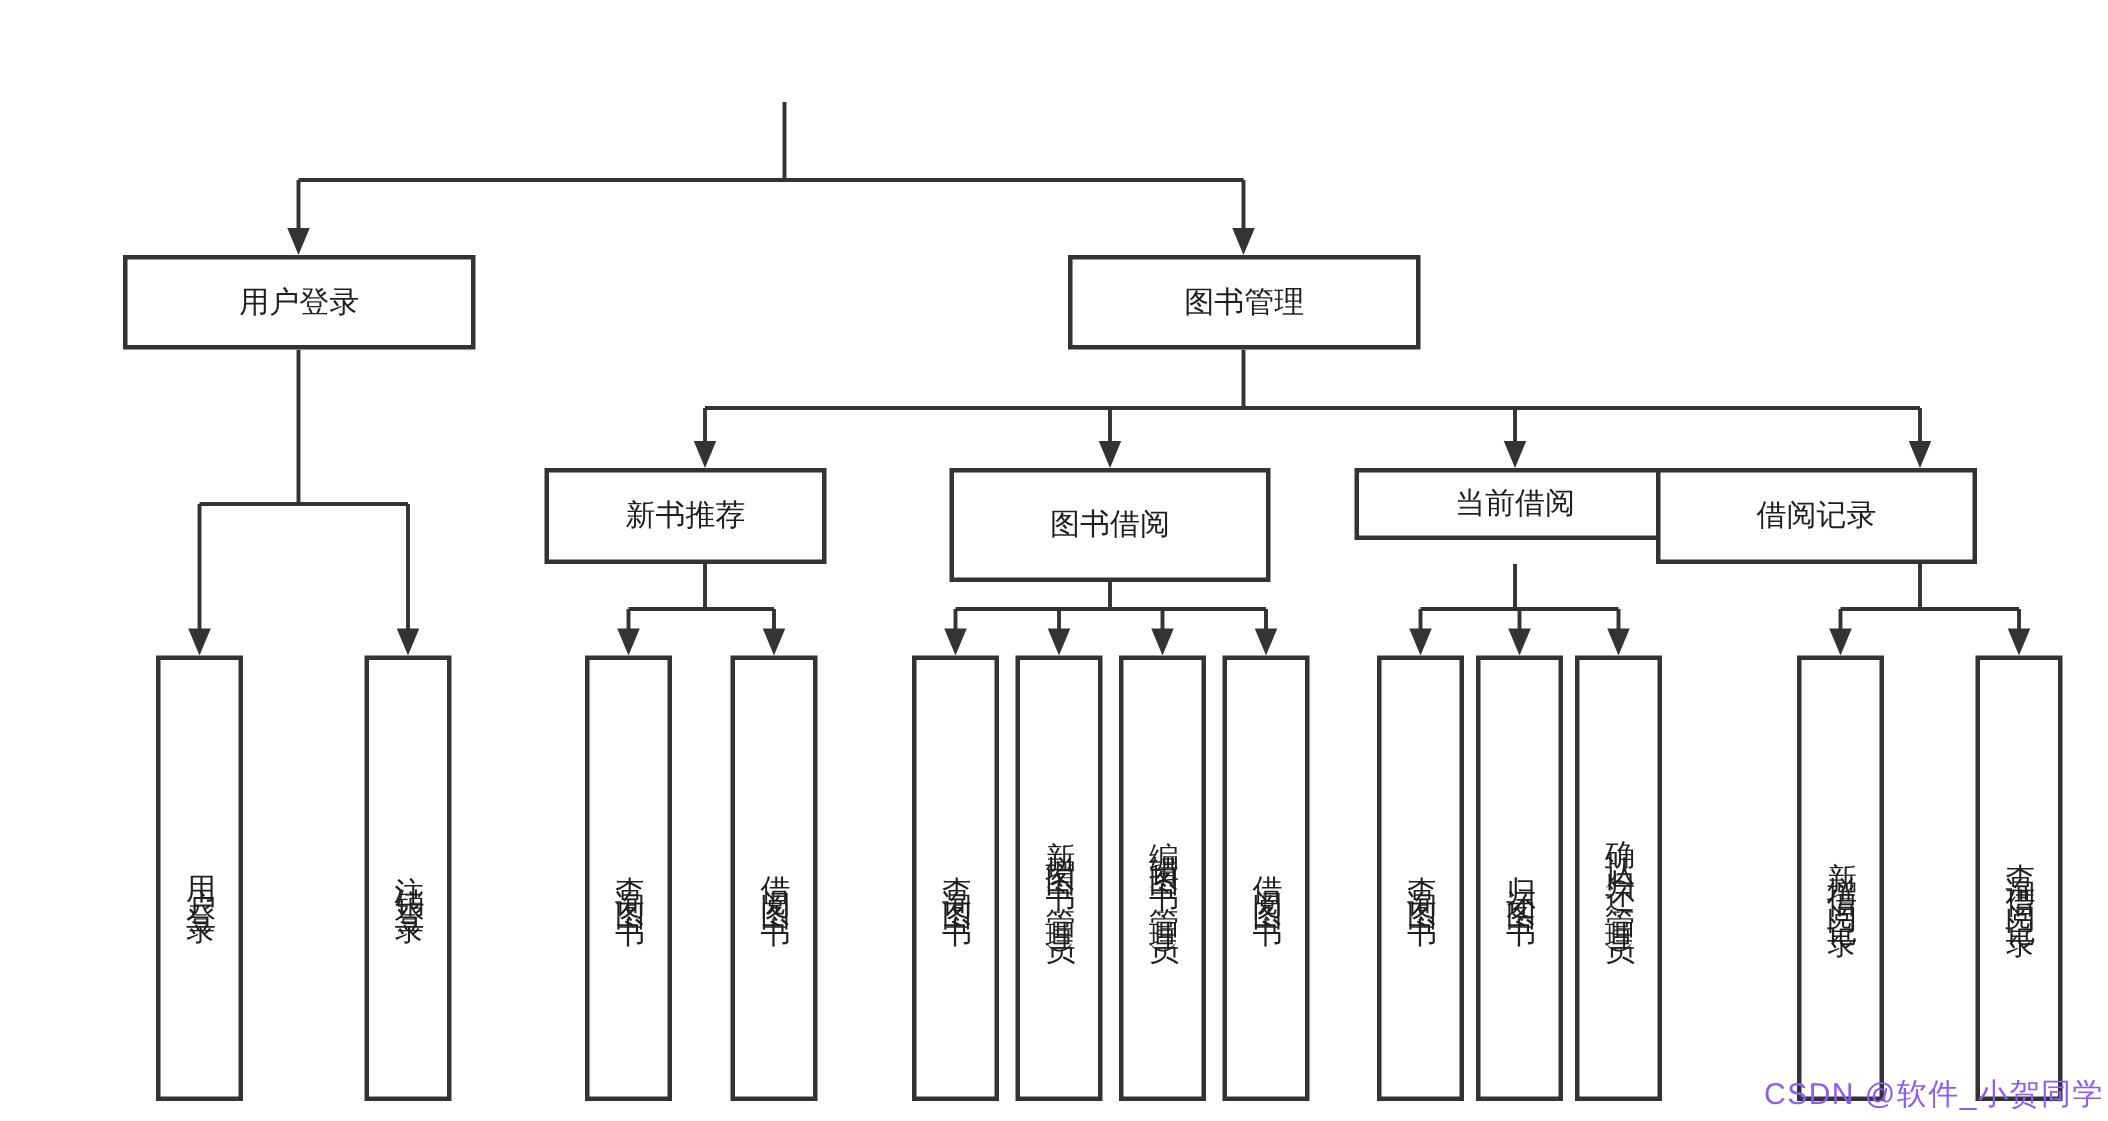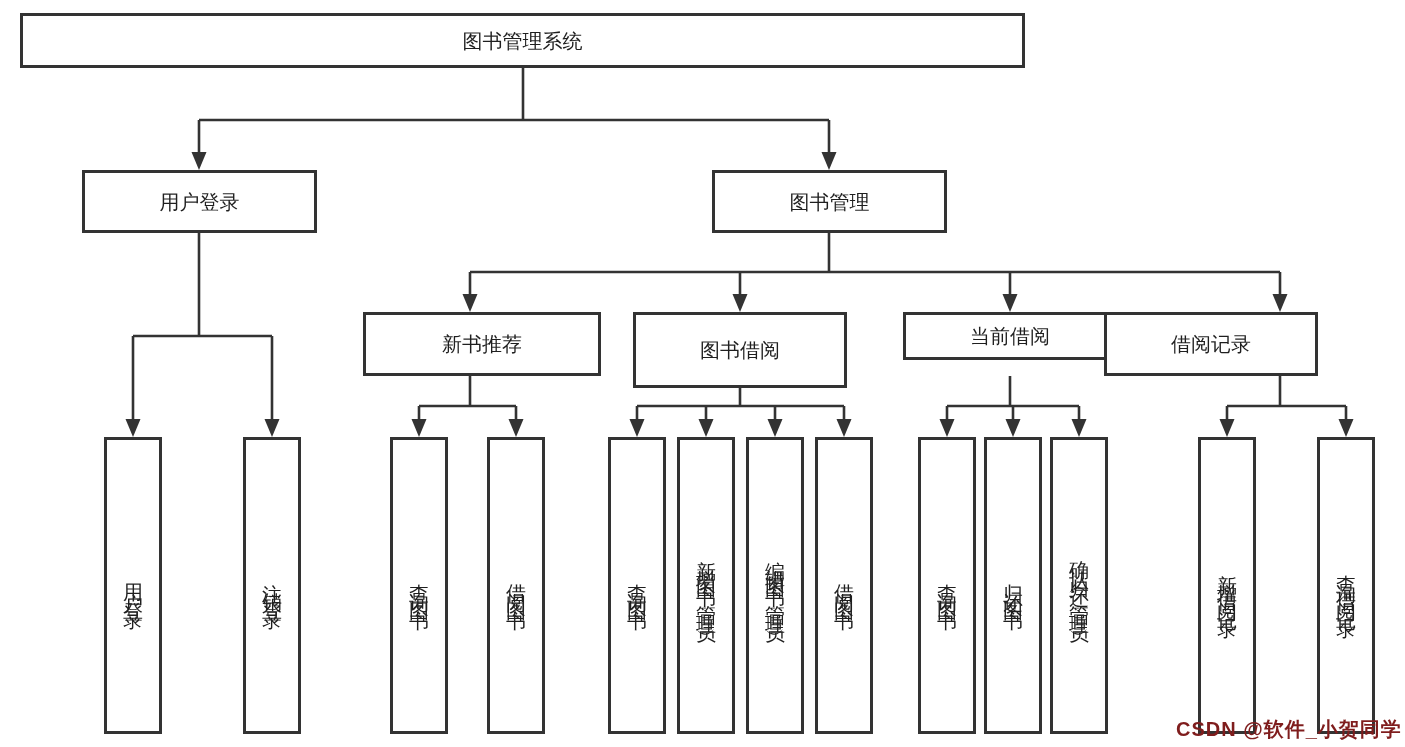--- a/index.html
+++ b/index.html
@@ -40,24 +40,23 @@
     text-orientation: mixed;
     letter-spacing: 9px;
     line-height: 1.15;
     white-space: nowrap;
   }
   .watermark {
     position: absolute;
     left: 1176px;
     top: 716px;
     font-size: 20px;
-    color: #7f1d1d;
+    color: #8b5cf6;
     letter-spacing: 1px;
     white-space: nowrap;
-    font-weight: bold;
   }
 </style>
 </head>
 <body>
 
 <div id="stage">
 
   <svg id="connectors" viewBox="0 0 1405 747" xmlns="http://www.w3.org/2000/svg">
     <g stroke="#333333" stroke-width="2.6" fill="none">
 
@@ -117,32 +116,29 @@
       <polygon points="767.5,419 782.5,419 775,437"></polygon>
       <polygon points="836.5,419 851.5,419 844,437"></polygon>
       <polygon points="939.5,419 954.5,419 947,437"></polygon>
       <polygon points="1005.5,419 1020.5,419 1013,437"></polygon>
       <polygon points="1071.5,419 1086.5,419 1079,437"></polygon>
       <polygon points="1219.5,419 1234.5,419 1227,437"></polygon>
       <polygon points="1338.5,419 1353.5,419 1346,437"></polygon>
     </g>
   </svg>
 
-  <div class="box" style="left:20px; top:13px; width:1005px; height:55px;">
-    <span>图书管理系统</span>
-  </div>
 
   <div class="box" style="left:82px; top:170px; width:235px; height:63px;">
     <span>用户登录</span>
   </div>
   <div class="box" style="left:712px; top:170px; width:235px; height:63px;">
     <span>图书管理</span>
   </div>
 
-  <div class="box" style="left:363px; top:312px; width:238px; height:64px;">
+  <div class="box" style="left:363px; top:312px; width:188px; height:64px;">
     <span>新书推荐</span>
   </div>
   <div class="box" style="left:633px; top:312px; width:214px; height:76px;">
     <span>图书借阅</span>
   </div>
   <div class="box" style="left:903px; top:312px; width:214px; height:48px;">
     <span>当前借阅</span>
   </div>
   <div class="box" style="left:1104px; top:312px; width:214px; height:64px;">
     <span>借阅记录</span>

